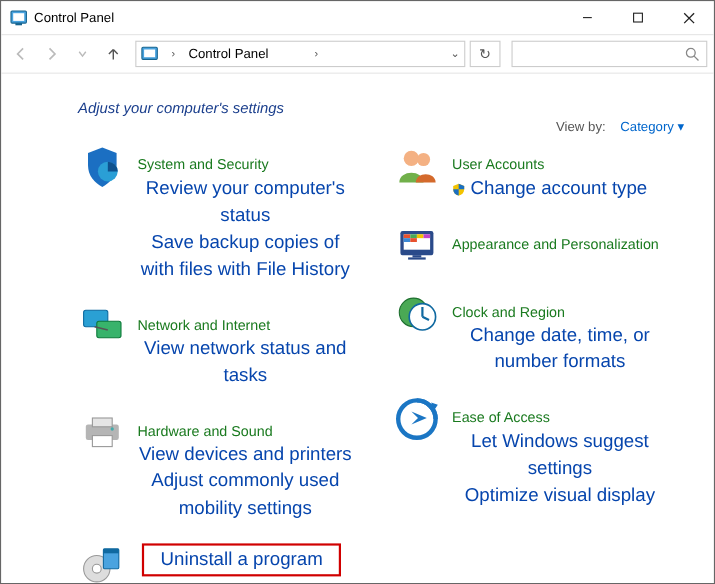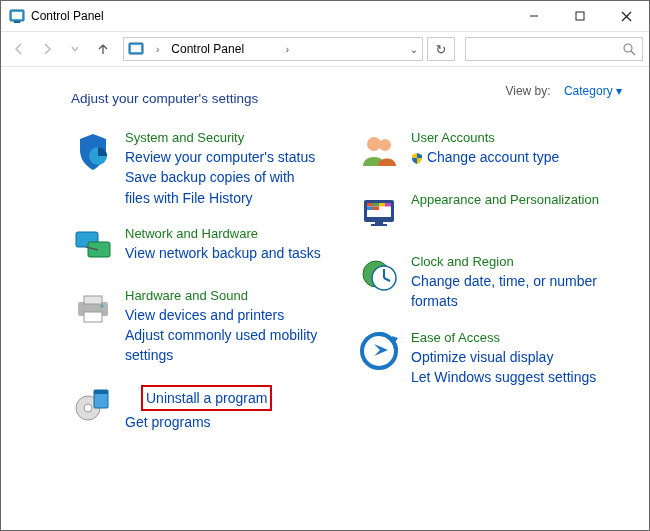--- a/index.html
+++ b/index.html
@@ -15,31 +15,31 @@
   .navup { width: 24px; height: 24px; display: flex; align-items:center; justify-content:center; color:#555; margin-right: 4px;}
   .addr { flex: 0 0 300px; height: 24px; border: 1px solid #ccc; display: flex; align-items: center; padding: 0 4px; font-size: 12px; gap: 6px; }
   .addr-icon { width: 16px; height: 16px; }
   .addr-text { flex: 1; color: #000; }
   .addr-chev { color: #555; font-size: 10px; margin: 0 6px; }
   .addr-drop { color: #555; font-size: 10px; }
   .refresh { width: 28px; height: 24px; border: 1px solid #ccc; display:flex;align-items:center;justify-content:center; color:#555; font-size:13px; }
   .search { flex: 1; height: 24px; border: 1px solid #ccc; margin-left: 6px; display:flex; align-items:center; padding: 0 6px; }
   .search .sicon { margin-left: auto; color: #888; font-size: 13px; }
   .content { padding: 24px 0 0 70px; }
-  .heading { color: #1a3e8c; font-size: 13.5px; font-weight: 400; margin-bottom: 24px; }
-  .viewby { position: absolute; right: 28px; top: 84px; font-size: 12px; color: #555; }
+  .heading { color: #1a3e8c; font-size: 13.5px; font-weight: 400; margin-bottom: 24px; font-style: italic; }
+  .viewby { position: absolute; right: 28px; top: 108px; font-size: 12px; color: #555; }
   .viewby .vb-val { color: #0066cc; margin-left: 10px; }
   .cols { display: flex; gap: 36px; }
   .col { width: 250px; }
   .group { display: flex; margin-bottom: 18px; }
   .gicon { width: 44px; height: 44px; flex-shrink: 0; display:flex; align-items:flex-start; justify-content:center; }
   .gbody { padding-left: 10px; }
-  .gtitle { color: #1a7a1f; font-size: 13px; margin-bottom: 2px; }
-  .glink { display: block; color: #0645ad; font-size: 14px; line-height: 1.45; cursor: pointer; }
-  .highlight { border: 2px solid #d00000; display: inline-block; padding: 1px 3px; margin: 1px 16px; }
+  .gtitle { color: #1a7a1f; font-size: 13px; margin-bottom: 2px; margin-top: 12px; }
+  .glink { display: block; color: #0645ad; font-size: 17px; line-height: 1.45; cursor: pointer; text-align: center; }
+  .highlight { border: 2px solid #d00000; display: inline-block; padding: 1px 15px; margin: 1px 4px; }
   svg { display: block; }
 </style>
 </head>
 <body>
 
 <div class="titlebar">
   <span class="title-icon">
     <svg width="16" height="16" viewBox="0 0 16 16">
         <rect x="1" y="2" width="14" height="11" rx="1" fill="#4aa3df" stroke="#15638e"></rect>
         <rect x="3" y="4" width="10" height="7" fill="#fff"></rect>
@@ -139,22 +139,22 @@
 
       <div class="group">
         <div class="gicon">
           <svg width="42" height="42" viewBox="0 0 42 42">
               <rect x="4" y="6" width="22" height="15" rx="2" fill="#2aa0d4" stroke="#0d6aa0"></rect>
               <rect x="16" y="16" width="22" height="15" rx="2" fill="#38b36b" stroke="#0d7a3a"></rect>
               <line x1="14" y1="21" x2="26" y2="24" stroke="#555" stroke-width="1.5"></line>
             </svg>
         </div>
         <div class="gbody">
-          <div class="gtitle">Network and Hardware</div>
-          <span class="glink">View network backup and tasks</span>
+          <div class="gtitle">Network and Internet</div>
+          <span class="glink">View network status and tasks</span>
         </div>
       </div>
 
       <div class="group">
         <div class="gicon">
           <svg width="42" height="42" viewBox="0 0 42 42">
               <rect x="6" y="14" width="30" height="14" rx="2" fill="#b5b5b5"></rect>
               <rect x="12" y="8" width="18" height="8" fill="#e5e5e5" stroke="#999"></rect>
               <rect x="12" y="24" width="18" height="10" fill="#fff" stroke="#999"></rect>
               <circle cx="30" cy="18" r="1.5" fill="#4aa"></circle>
@@ -249,20 +249,20 @@
         <div class="gicon">
           <svg width="42" height="42" viewBox="0 0 42 42">
               <circle cx="21" cy="21" r="17" fill="none" stroke="#1b76c4" stroke-width="4"></circle>
               <path d="M21 4 A17 17 0 0 1 38 21" fill="none" stroke="#1b76c4" stroke-width="4"></path>
               <polygon points="34,6 40,8 36,14" fill="#1b76c4"></polygon>
               <polygon points="16,14 30,20 16,26 22,20" fill="#1b76c4"></polygon>
             </svg>
         </div>
         <div class="gbody">
           <div class="gtitle">Ease of Access</div>
+          <span class="glink">Let Windows suggest settings</span>
           <span class="glink">Optimize visual display</span>
-          <span class="glink">Let Windows suggest settings</span>
         </div>
       </div>
 
     </div>
   </div>
 </div>
 
 </body></html>

